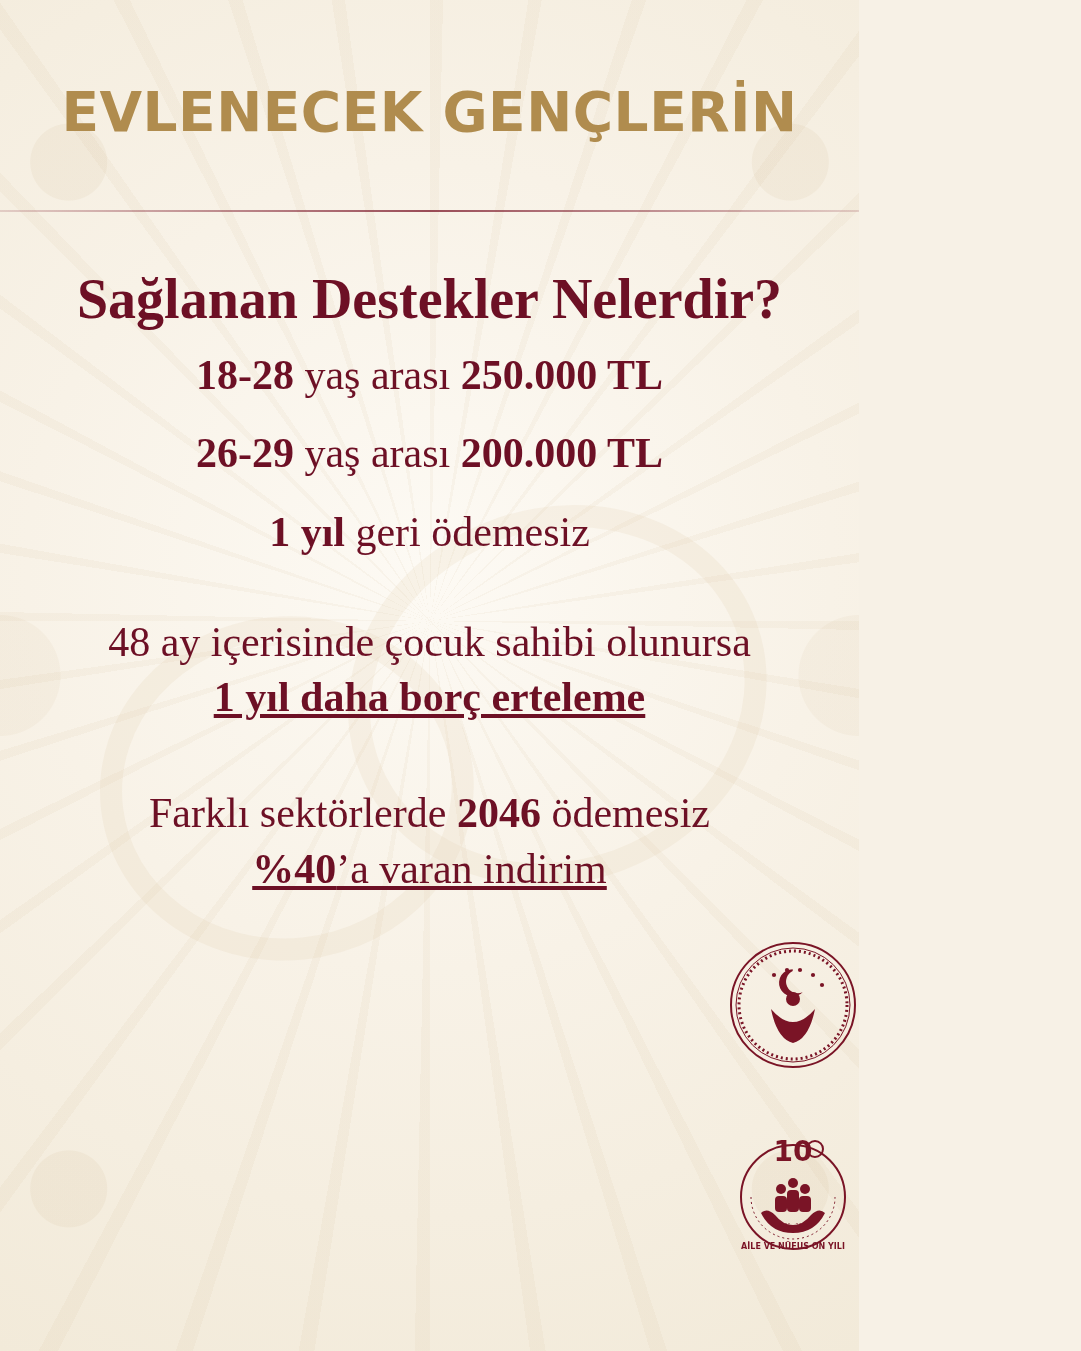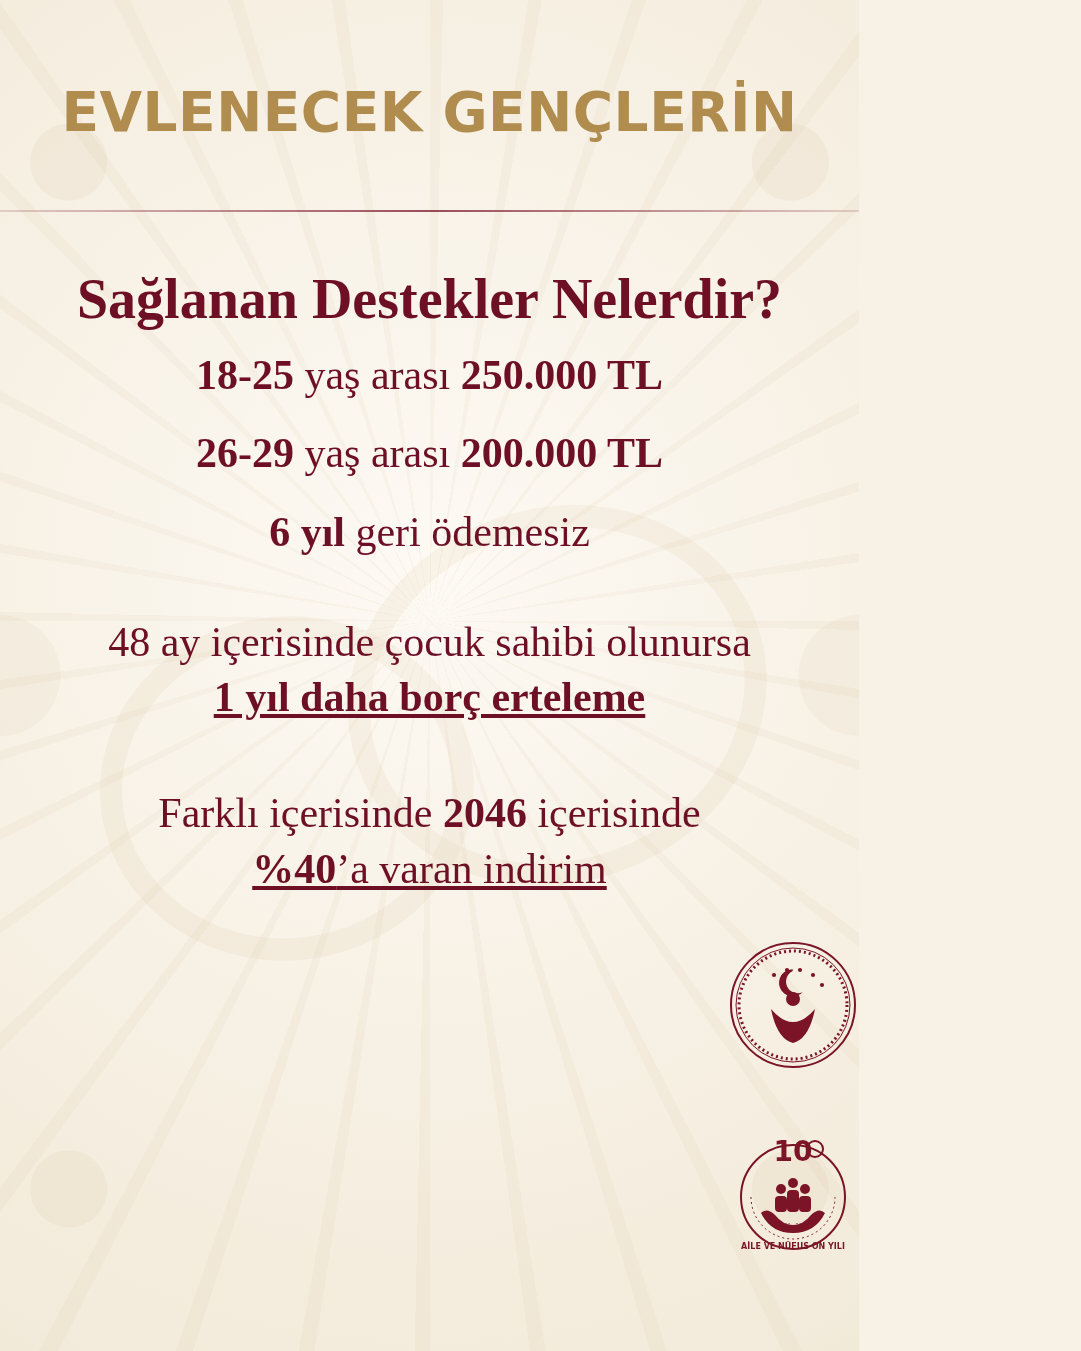--- a/index.html
+++ b/index.html
@@ -187,39 +187,39 @@
       <div class="title-line">EVLENECEK GENÇLERİN</div>
     </div>
 
     <div class="divider"></div>
 
     <div class="body-block">
 
       <div class="heading">Sağlanan Destekler Nelerdir?</div>
 
       <div class="line tight">
-        <b>18-25</b><span> yaş arası </span><b>250.000 TL</b>
+        <b>18-28</b><span> yaş arası </span><b>250.000 TL</b>
       </div>
 
       <div class="line">
         <b>26-29</b><span> yaş arası </span><b>200.000 TL</b>
       </div>
 
       <div class="line">
-        <b>6 yıl</b><span> geri ödemesiz</span>
+        <b>1 yıl</b><span> geri ödemesiz</span>
       </div>
 
 
       <div class="para">
         <span>48 ay içerisinde çocuk sahibi olunursa</span>
         <span class="sub">1 yıl daha borç erteleme</span>
       </div>
 
       <div class="para last">
-        <span>Farklı içerisinde </span><b>2046</b><span> içerisinde</span>
+        <span>Farklı sektörlerde </span><b>2046</b><span> ödemesiz</span>
         <span class="sub" style="font-weight:400;"><b>%40</b><span>’a varan indirim</span></span>
       </div>
 
     </div>
   </div>
 
   <div class="logos">
 
     <div class="logo">
       <svg viewBox="0 0 132 132" width="132" height="132" aria-hidden="true">

